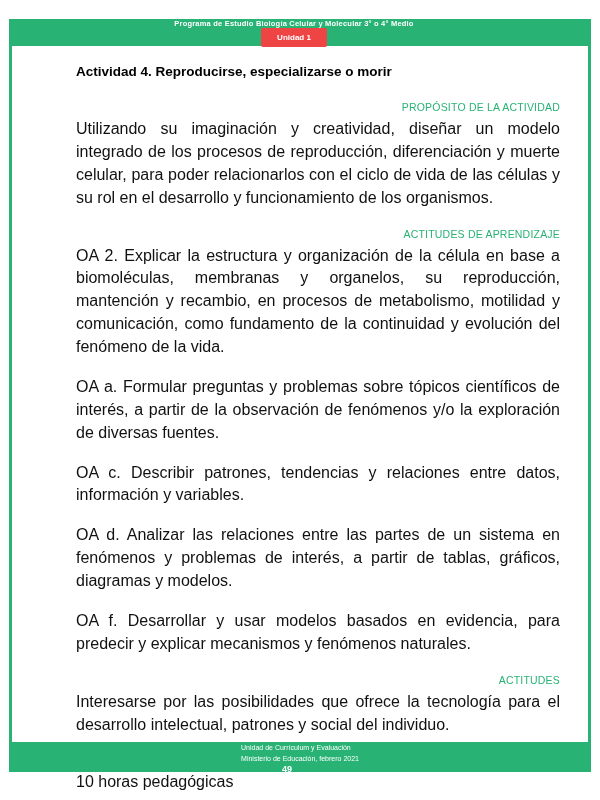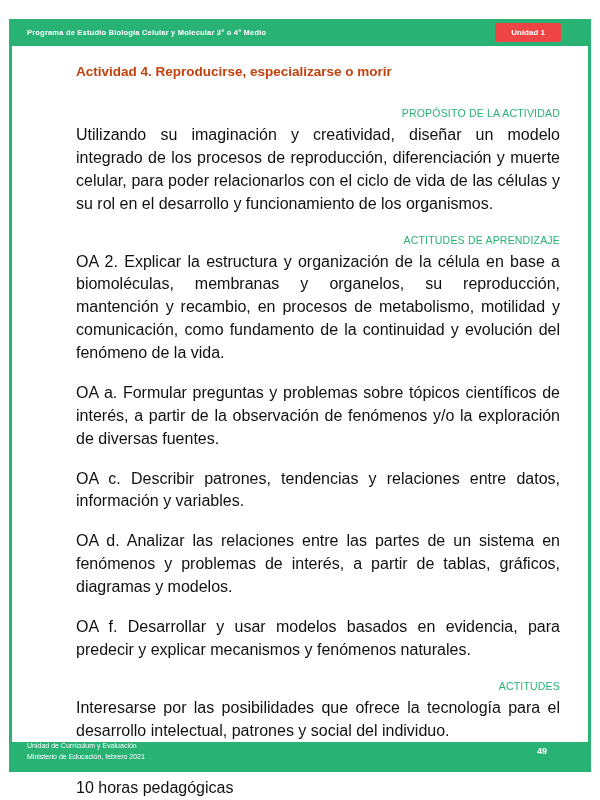--- a/index.html
+++ b/index.html
@@ -1,15 +1,15 @@
 <!DOCTYPE html>
 <html><head>
 <meta charset="utf-8">
 <style>
-  * { box-sizing: border-box; }
+  * { box-sizing: border-box; flex-direction: column; }
   html, body { margin: 0; padding: 0; }
   body {
     width: 600px;
     height: 800px;
     position: relative;
     background: #ffffff;
     font-family: "Liberation Sans", sans-serif;
     color: #1a1a1a;
     overflow: hidden;
   }
@@ -73,24 +73,24 @@
   }
 
   
   .content {
     position: absolute;
     left: 76px;
     top: 64px;
     width: 484px;
   }
   .activity-title {
-    color: #c2410c;
+    color: #000000;
     font-size: 13.5px;
     font-weight: bold;
-    margin: 0 0 28px 0;
+    margin: 0 0 22px 0;
   }
   .section-heading {
     color: #28b274;
     font-size: 10.5px;
     font-weight: normal;
     letter-spacing: 0.2px;
     margin: 18px 0 5px 0;
     text-align: right;
   }
   .section:first-of-type .section-heading { margin-top: 0; }

